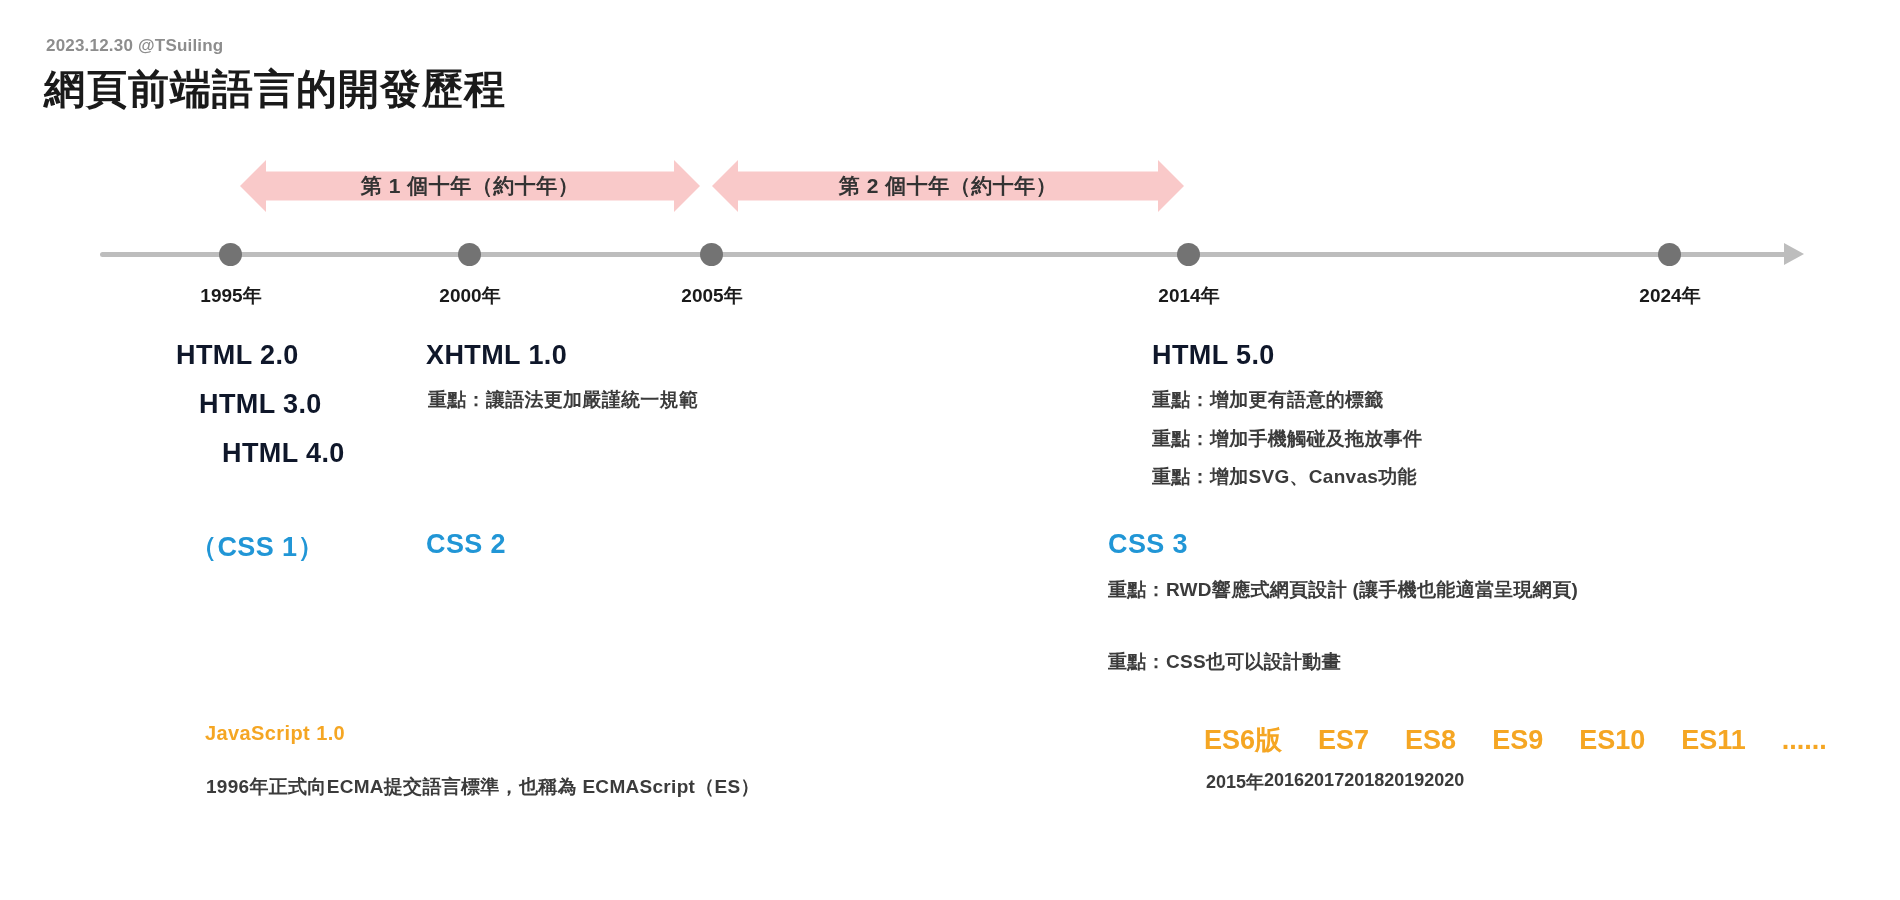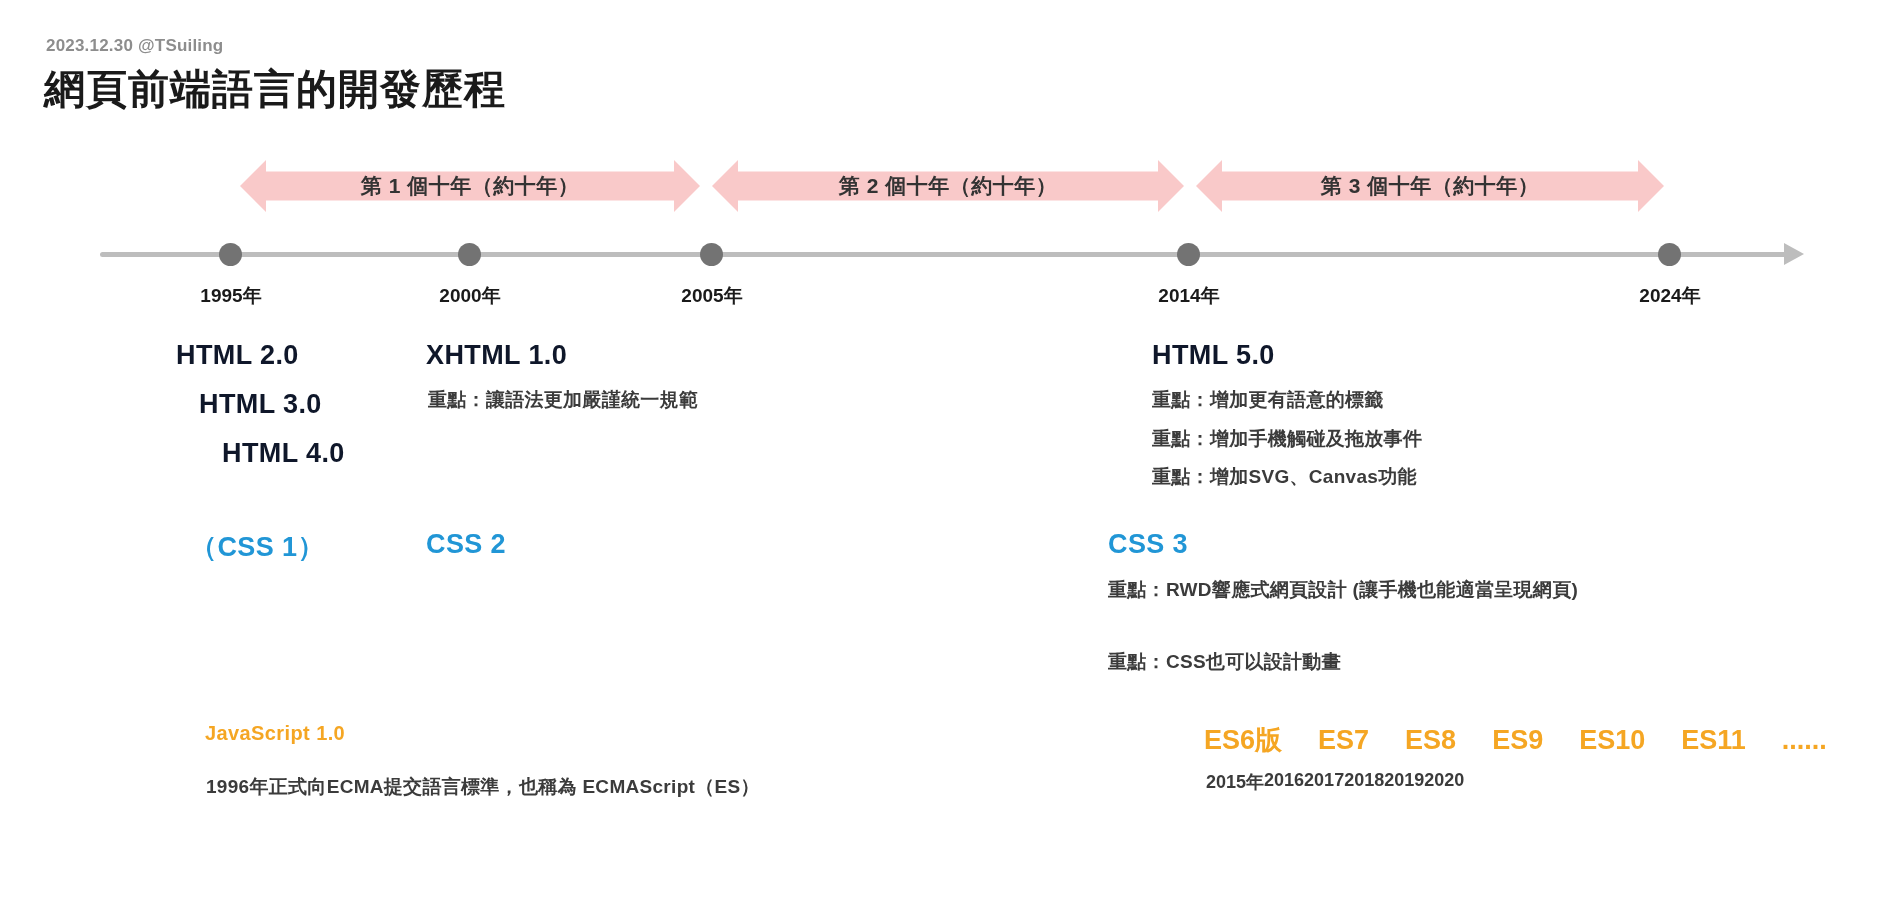--- a/index.html
+++ b/index.html
@@ -173,24 +173,20 @@
   <div class="title">網頁前端語言的開發歷程</div>
 
   <div class="band b1">
     <div class="shape"></div>
     <div class="label">第 1 個十年（約十年）</div>
   </div>
   <div class="band b2">
     <div class="shape"></div>
     <div class="label">第 2 個十年（約十年）</div>
   </div>
-  <div class="band b3">
-    <div class="shape"></div>
-    <div class="label">第 3 個十年（約十年）</div>
-  </div>
 
   <div class="axis"></div>
   <div class="axis-arrow"></div>
 
   <div class="dot" style="left:219px"></div>
   <div class="dot" style="left:458px"></div>
   <div class="dot" style="left:700px"></div>
   <div class="dot" style="left:1177px"></div>
   <div class="dot" style="left:1658px"></div>
 

